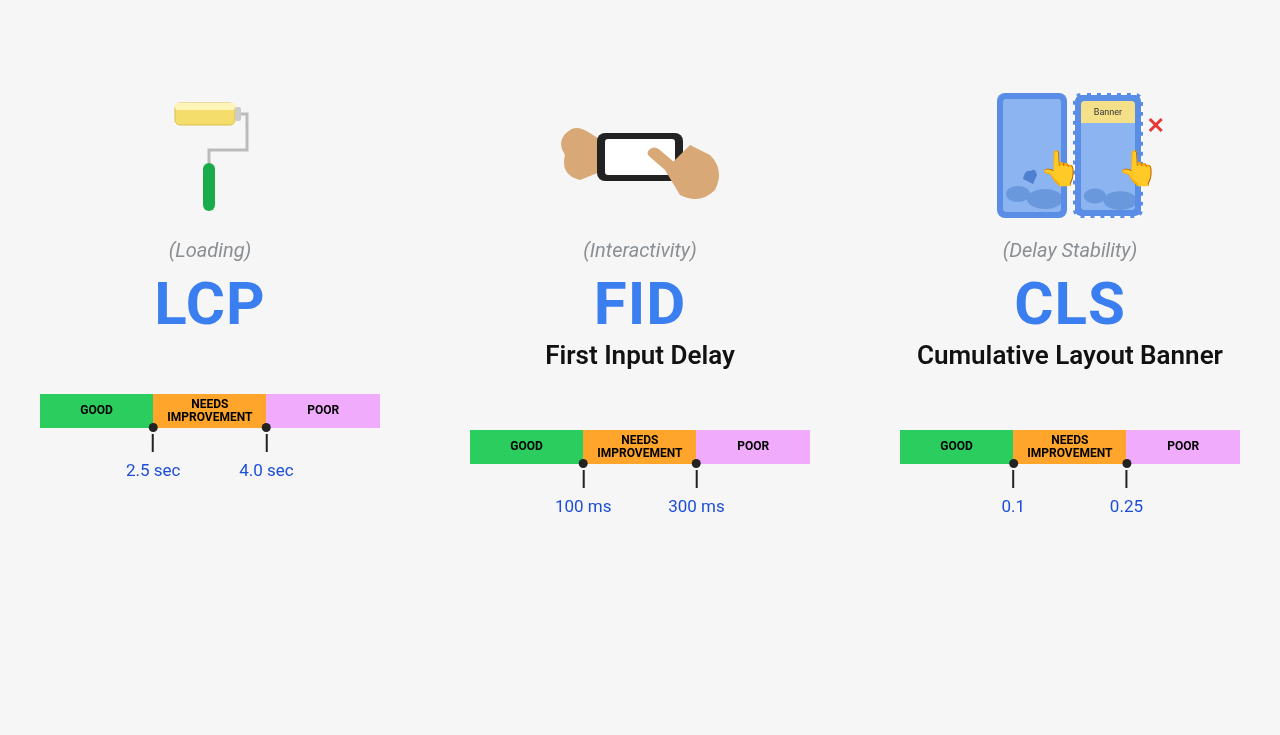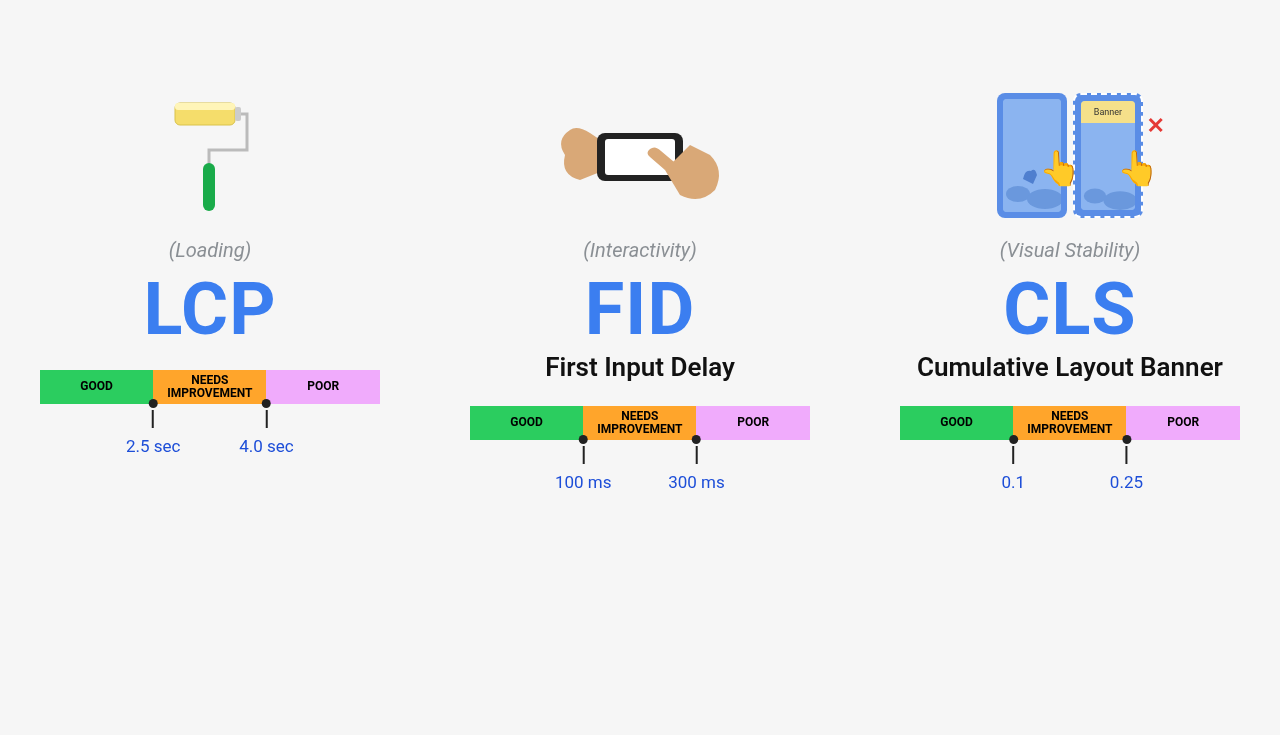--- a/index.html
+++ b/index.html
@@ -30,35 +30,35 @@
     justify-content: center;
     margin-bottom: 18px;
   }
   .category {
     color: #8a8f94;
     font-style: italic;
     font-size: 20px;
     margin-bottom: 12px;
   }
   .acronym {
-    font-size: 72px;
+    font-size: 60px;
     font-weight: 700;
     color: #3b7ef0;
     letter-spacing: 1px;
     line-height: 1;
   }
   .fullname {
     font-size: 26px;
     font-weight: 600;
     color: #111;
     margin-top: 6px;
     text-align: center;
   }
   .bar {
-    margin-top: 24px;
+    margin-top: 60px;
     width: 340px;
   }
   .segments {
     display: flex;
     height: 34px;
     font-size: 12px;
     font-weight: 700;
     color: #000;
   }
   .seg {
@@ -224,21 +224,21 @@
               <ellipse cx="15" cy="75" rx="12" ry="8" fill="#6a98dd"></ellipse>
               <ellipse cx="42" cy="80" rx="18" ry="10" fill="#6a98dd"></ellipse>
             </svg>
           </div>
         </div>
         <span class="hand left">👆</span>
         <span class="hand right">👆</span>
         <span class="xmark">✕</span>
       </div>
     </div>
-    <div class="category">(Visual Stability)</div>
+    <div class="category">(Delay Stability)</div>
     <div class="acronym">CLS</div>
     <div class="fullname">Cumulative Layout Banner</div>
     <div class="bar">
       <div class="segments">
         <div class="seg good">GOOD</div>
         <div class="seg needs">
           <div>
               <span>NEEDS</span>
               <span>IMPROVEMENT</span>
             </div>

